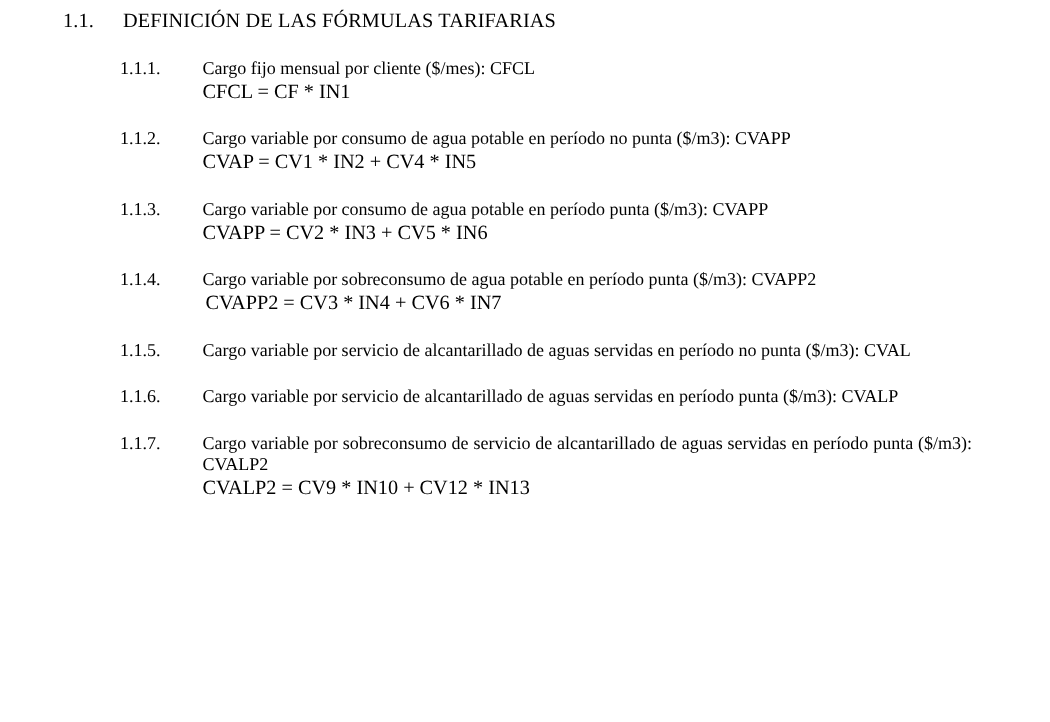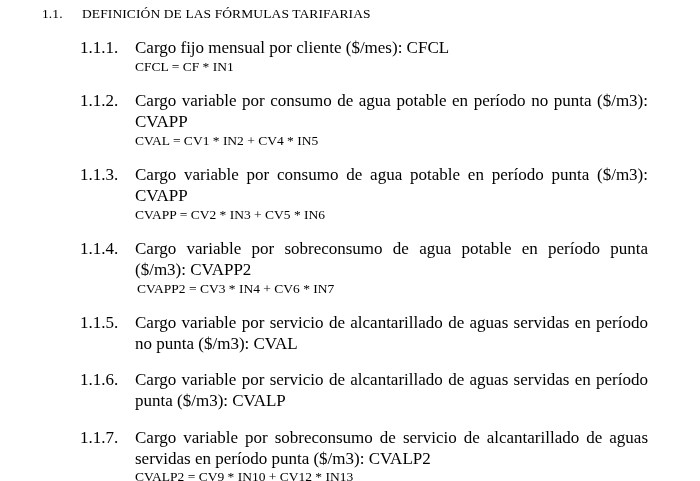--- a/index.html
+++ b/index.html
@@ -33,21 +33,21 @@
     flex: 0 0 40px;
   }
   .section-heading .txt {
     flex: 1 1 auto;
   }
   .clause {
     display: flex;
     align-items: flex-start;
     margin-top: 16px;
     margin-left: 80px;
-    font-size: 17px;
+    font-size: 12px;
     line-height: 1.22;
   }
   .clause .num {
     width: 55px;
     flex: 0 0 55px;
   }
   .clause .txt {
     flex: 1 1 auto;
     padding-right: 52px;
     text-align: justify;
@@ -74,21 +74,21 @@
   <div class="clause">
     <span class="num">1.1.1.</span>
     <span class="txt">Cargo fijo mensual por cliente ($/mes): CFCL</span>
   </div>
   <div class="formula">CFCL = CF * IN1</div>
 
   <div class="clause">
     <span class="num">1.1.2.</span>
     <span class="txt">Cargo variable por consumo de agua potable en período no punta ($/m3): CVAPP</span>
   </div>
-  <div class="formula">CVAL = CV1 * IN2 + CV4 * IN5</div>
+  <div class="formula">CVAP = CV1 * IN2 + CV4 * IN5</div>
 
   <div class="clause">
     <span class="num">1.1.3.</span>
     <span class="txt">Cargo variable por consumo de agua potable en período punta ($/m3): CVAPP</span>
   </div>
   <div class="formula">CVAPP = CV2 * IN3 + CV5 * IN6</div>
 
   <div class="clause">
     <span class="num">1.1.4.</span>
     <span class="txt">Cargo variable por sobreconsumo de agua potable en período punta ($/m3): CVAPP2</span>

